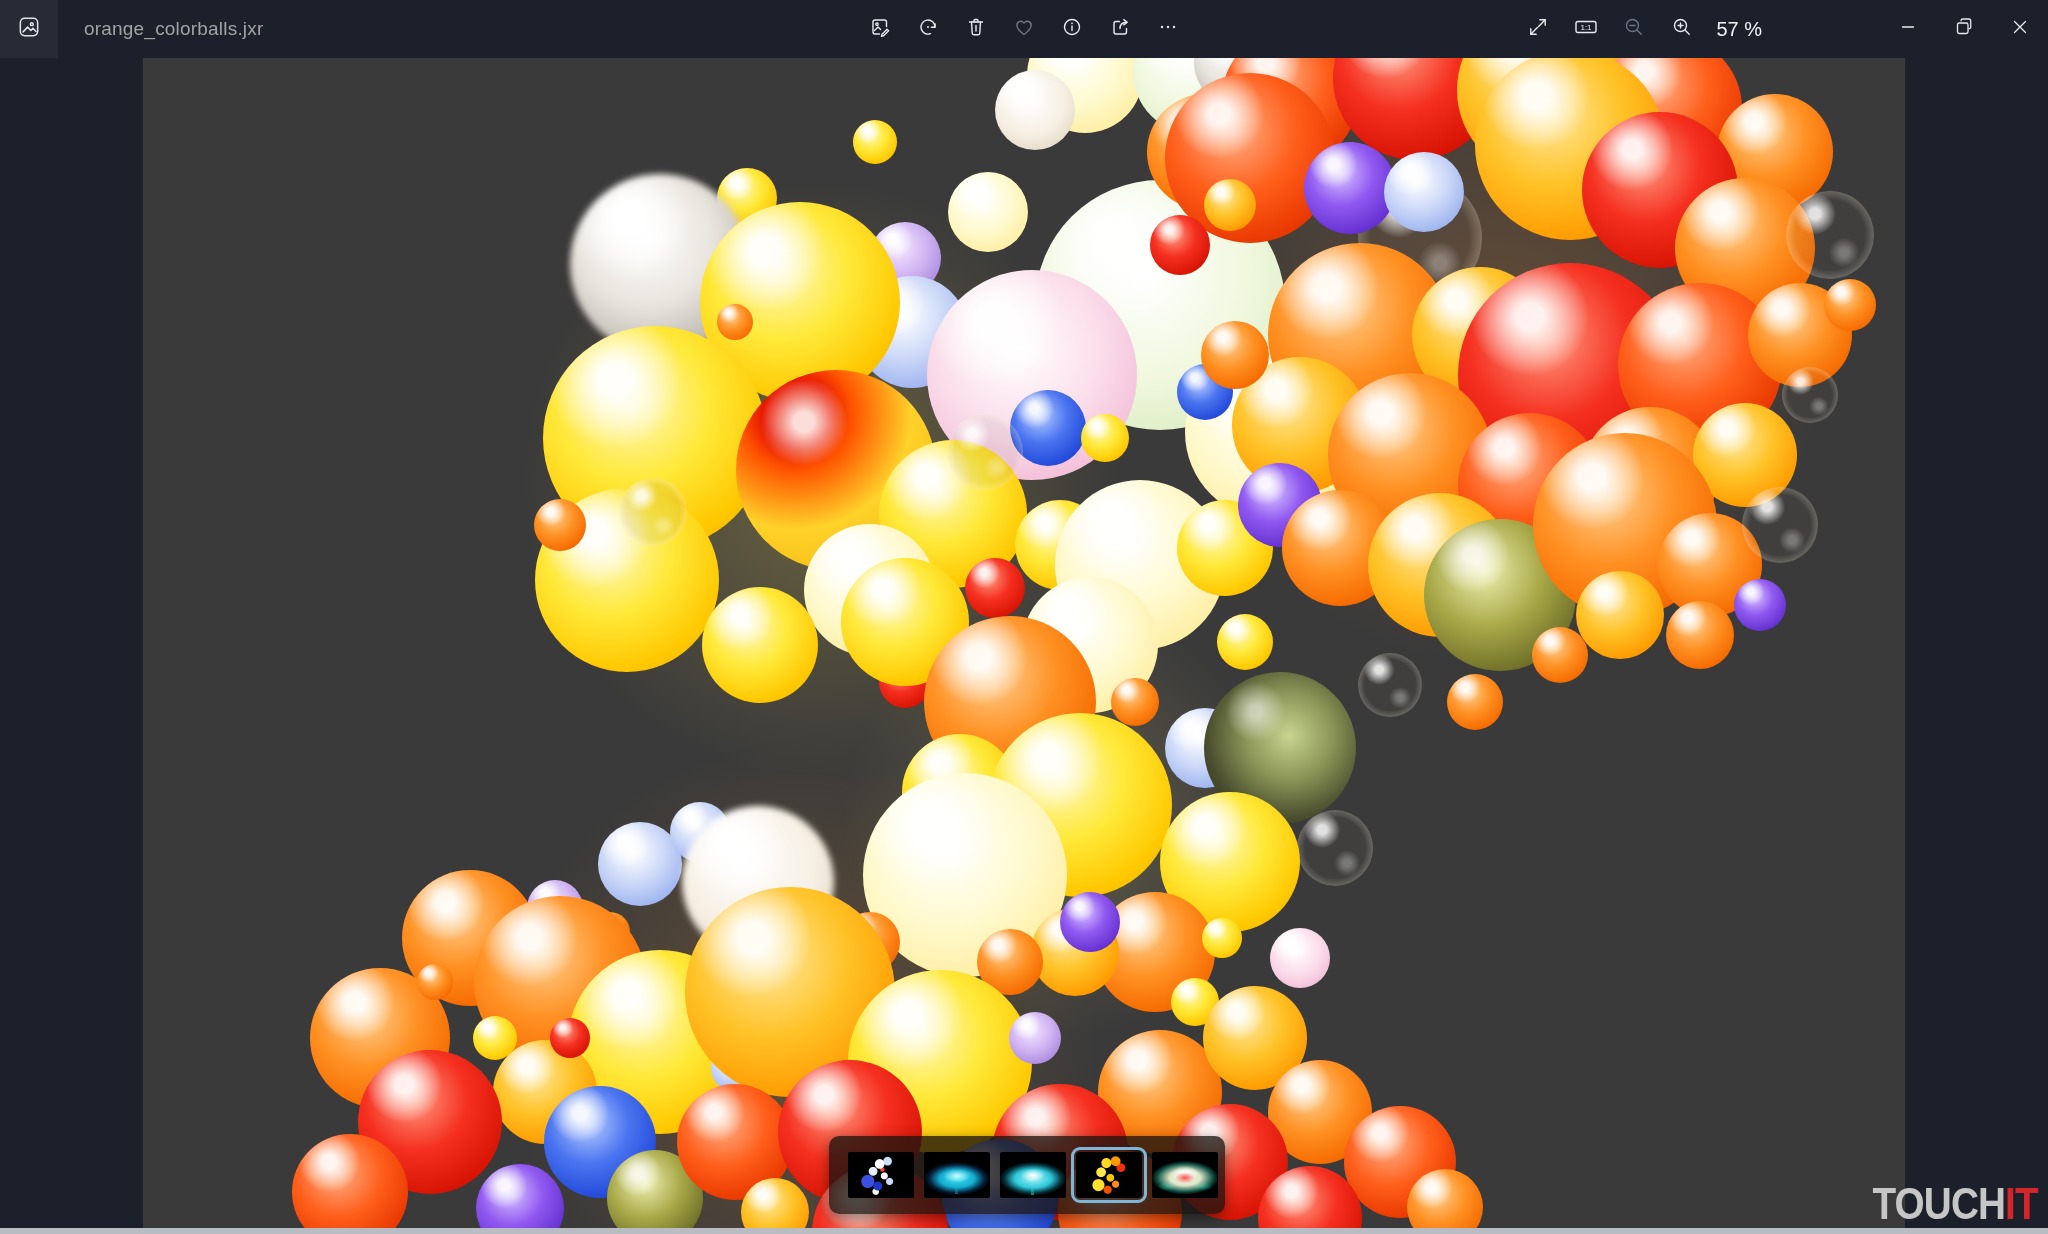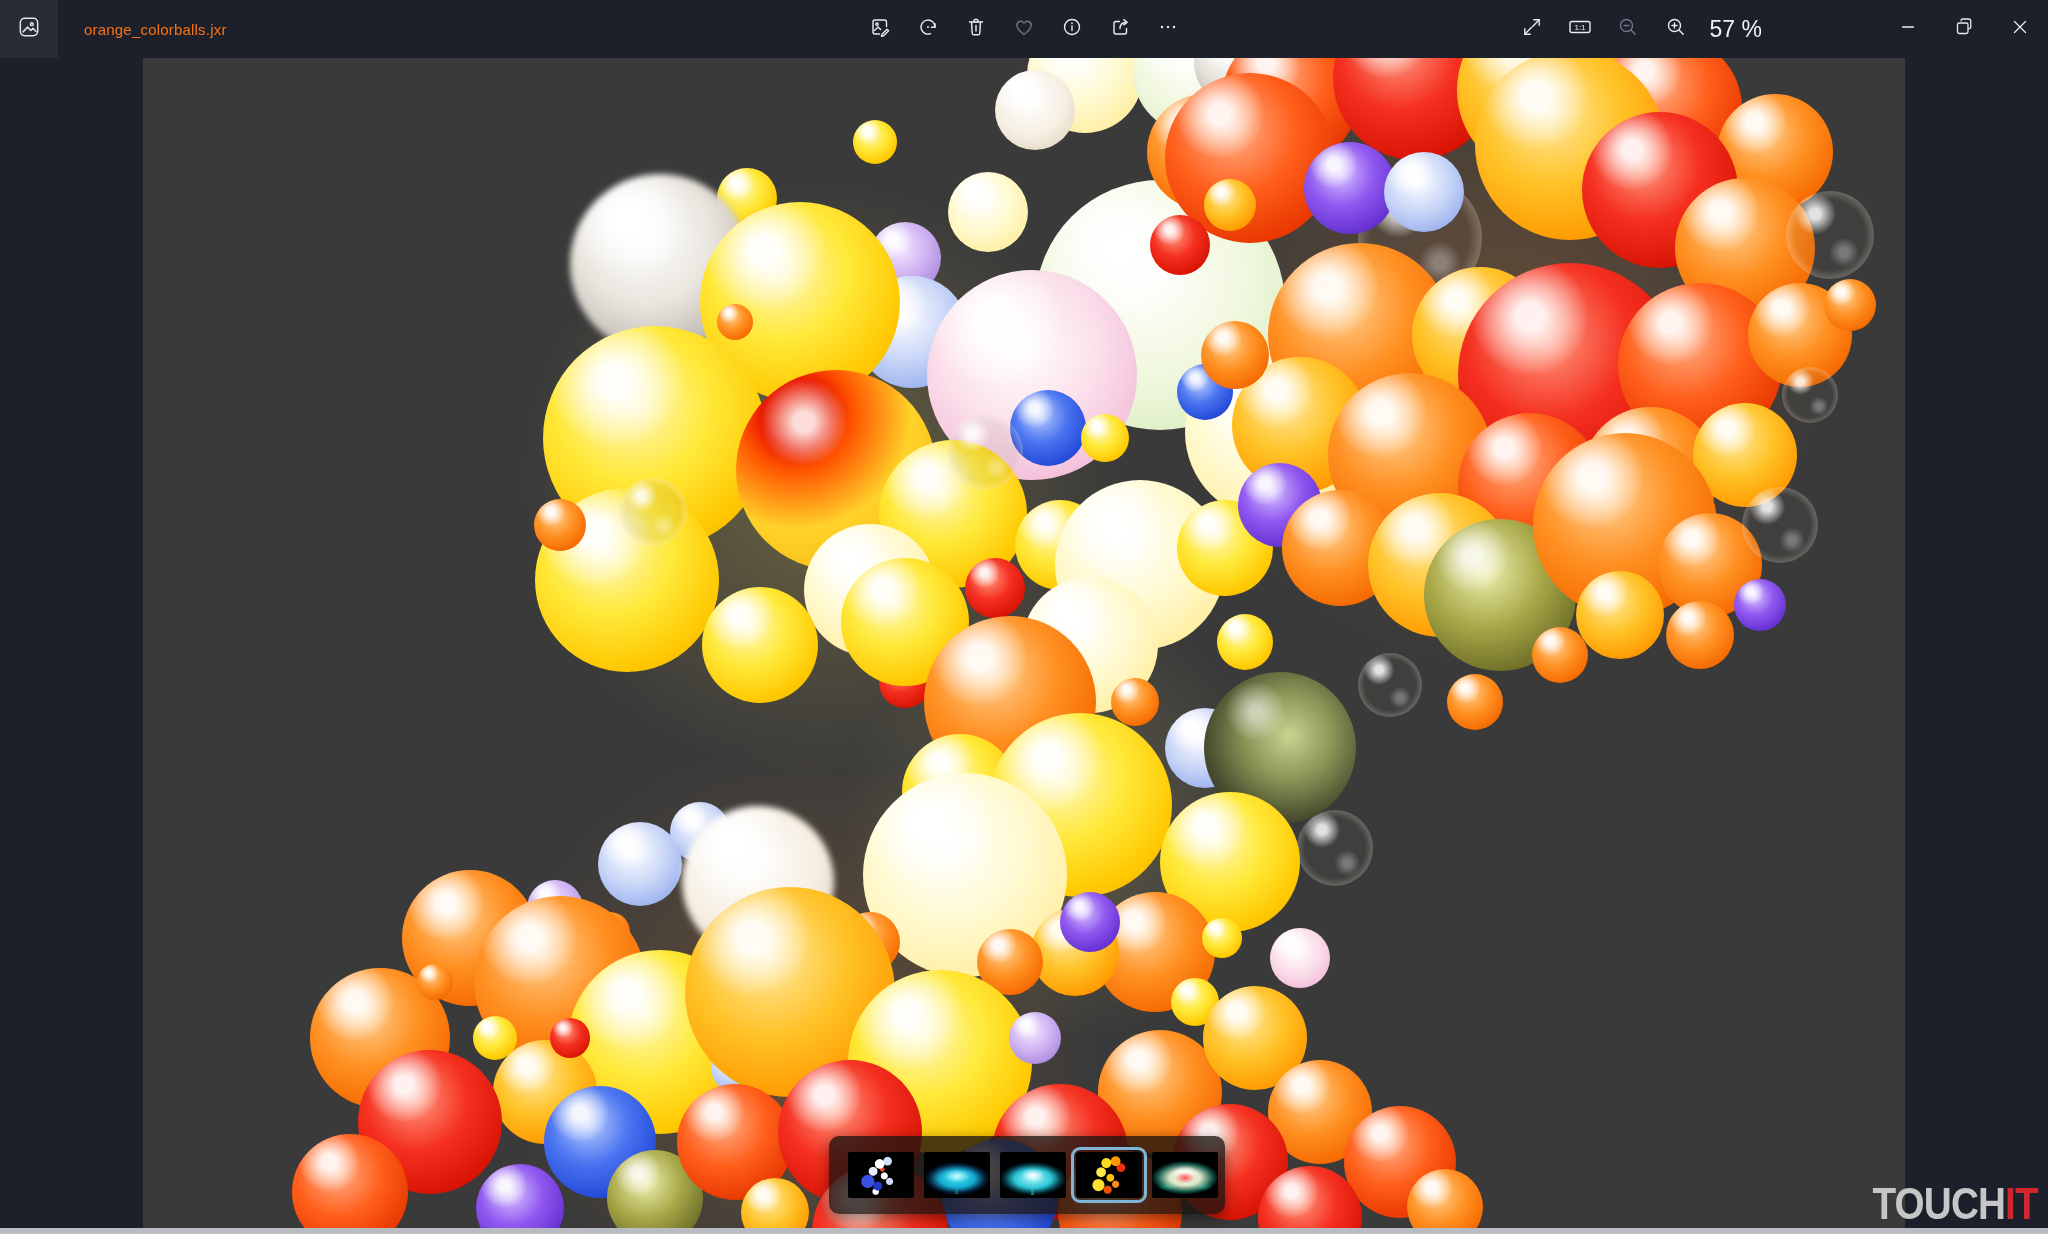--- a/index.html
+++ b/index.html
@@ -4,28 +4,28 @@
 <style>
   html,body{margin:0;padding:0;width:2048px;height:1234px;overflow:hidden;
     background:#1b202b;font-family:"Liberation Sans",sans-serif;}
   .screen{position:relative;width:2048px;height:1234px;}
 
   
   .titlebar{position:absolute;left:0;top:0;width:2048px;height:58px;background:#1b202b;z-index:20;}
   .app-btn{position:absolute;left:0;top:0;width:58px;height:58px;background:#262b36;
     display:flex;align-items:center;justify-content:center;}
   .doc-title{position:absolute;left:84px;top:0;height:58px;display:flex;align-items:center;
-    color:#f97316;font-size:15px;letter-spacing:.2px;}
+    color:#a3a3a3;font-size:19px;letter-spacing:.2px;}
   .tb-center{position:absolute;left:1024px;top:0;height:58px;transform:translateX(-50%);
     display:flex;align-items:center;}
   .tb-right{position:absolute;right:286px;top:0;height:58px;display:flex;align-items:center;}
   .icon-btn{width:48px;height:58px;display:flex;align-items:center;justify-content:center;cursor:pointer;}
   .icon-btn svg{stroke:#e8ebef;fill:none;stroke-width:1.4;stroke-linecap:round;stroke-linejoin:round;}
   .icon-btn.dim svg{stroke:#6f7683;}
-  .zoom-label{color:#eef1f4;font-size:23px;margin-left:10px;white-space:nowrap;}
+  .zoom-label{color:#eef1f4;font-size:20px;margin-left:10px;white-space:nowrap;}
   .win-controls{position:absolute;right:0;top:0;height:58px;display:flex;}
   .win-btn{width:56px;height:58px;display:flex;align-items:center;justify-content:center;cursor:pointer;}
   .win-btn svg{stroke:#e8ebef;fill:none;stroke-width:1.3;stroke-linecap:round;}
 
   
   .strip{position:absolute;top:58px;bottom:6px;width:143px;background:#1b202b;z-index:5;}
   .strip.left{left:0;}.strip.right{right:0;}
   .canvas{position:absolute;left:143px;top:58px;width:1762px;height:1170px;background:#3a3a3a;
     overflow:hidden;z-index:4;cursor:grab;}
   #artwork{position:absolute;left:-143px;top:-58px;width:2048px;height:1234px;}

